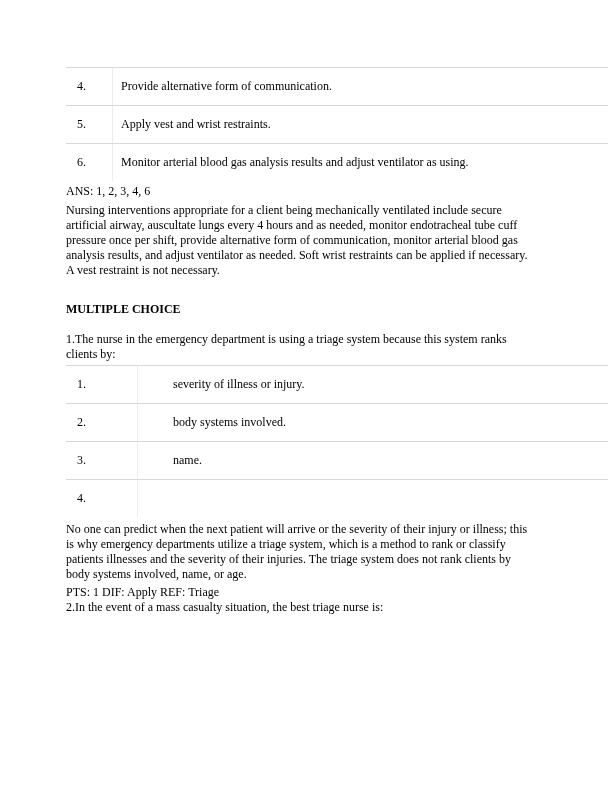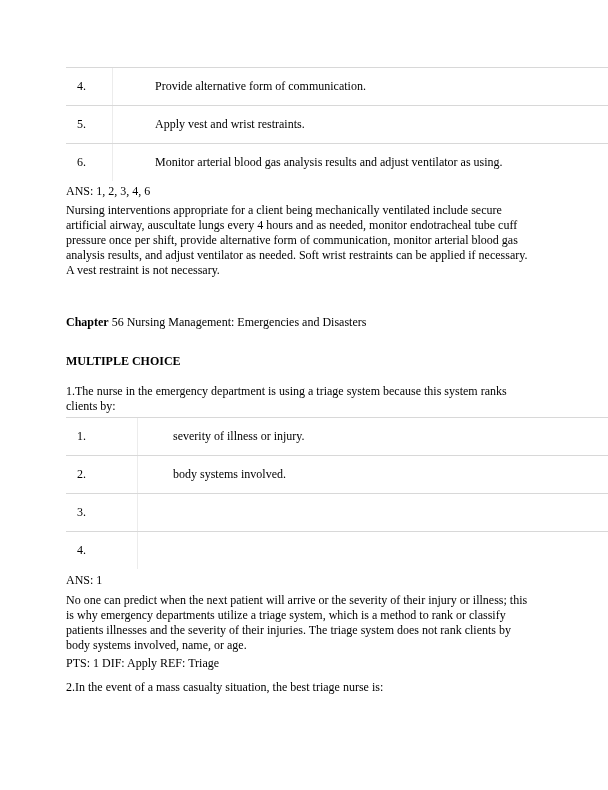--- a/index.html
+++ b/index.html
@@ -28,36 +28,36 @@
     box-sizing: border-box;
     padding-left: 11px;
     align-self: stretch;
     display: flex;
     align-items: center;
     border-right: 1px solid #ececec;
   }
   .t1 .opt-num { width: 47px; }
   .t2 .opt-num { width: 72px; }
   .opt-text { flex: 1; box-sizing: border-box; }
-  .t1 .opt-text { padding-left: 8px; margin-left: 34px; }
+  .t1 .opt-text { padding-left: 8px; }
   .t2 .opt-text { padding-left: 35px; }
   .lines { white-space: pre-line; }
   .para { max-width: 542px; }
   .bold { font-weight: bold; }
   .tbl1 { margin-top: 67px; }
   .ans-prev { margin-top: 3px; }
   .para-prev { margin-top: 4px; }
   .chapter { margin-top: 37px; }
   .mchoice { margin-top: 24px; font-weight: bold; }
   .q1text { margin-top: 15px; }
   .tbl2 { margin-top: 3px; }
   .ans-q1 { margin-top: 4px; }
   .para-q1 { margin-top: 5px; }
   .meta-q1 { margin-top: 3px; }
-  .q2text { margin-top: 9px; }
+  .q2text { }
 </style>
 </head>
 <body>
 
 <div class="page">
 
   <div class="options-table t1 tbl1">
     <div class="option-row">
       <div class="opt-num">4.</div>
       <div class="opt-text">Provide alternative form of communication.</div>
@@ -73,45 +73,44 @@
   </div>
 
   <div class="ans-prev">ANS: 1, 2, 3, 4, 6</div>
 
   <div class="para para-prev lines">Nursing interventions appropriate for a client being mechanically ventilated include secure
 artificial airway, auscultate lungs every 4 hours and as needed, monitor endotracheal tube cuff
 pressure once per shift, provide alternative form of communication, monitor arterial blood gas
 analysis results, and adjust ventilator as needed. Soft wrist restraints can be applied if necessary.
 A vest restraint is not necessary.</div>
 
-  <div class="chapter"><span class="bold">Chapter</span><span> 56 Nursing Management: Emergencies and Disasters</span></div>
 
   <div class="mchoice">MULTIPLE CHOICE</div>
 
   <div class="q1text lines">1.The nurse in the emergency department is using a triage system because this system ranks
 clients by:</div>
 
   <div class="options-table t2 tbl2">
     <div class="option-row">
       <div class="opt-num">1.</div>
       <div class="opt-text">severity of illness or injury.</div>
     </div>
     <div class="option-row">
       <div class="opt-num">2.</div>
       <div class="opt-text">body systems involved.</div>
     </div>
     <div class="option-row">
       <div class="opt-num">3.</div>
+      <div class="opt-text">name.</div>
     </div>
     <div class="option-row">
       <div class="opt-num">4.</div>
     </div>
   </div>
 
-  <div class="ans-q1">ANS: 1</div>
 
   <div class="para para-q1 lines">No one can predict when the next patient will arrive or the severity of their injury or illness; this
 is why emergency departments utilize a triage system, which is a method to rank or classify
 patients illnesses and the severity of their injuries. The triage system does not rank clients by
 body systems involved, name, or age.</div>
 
   <div class="meta-q1">PTS: 1 DIF: Apply REF: Triage</div>
 
   <div class="q2text">2.In the event of a mass casualty situation, the best triage nurse is:</div>
 

